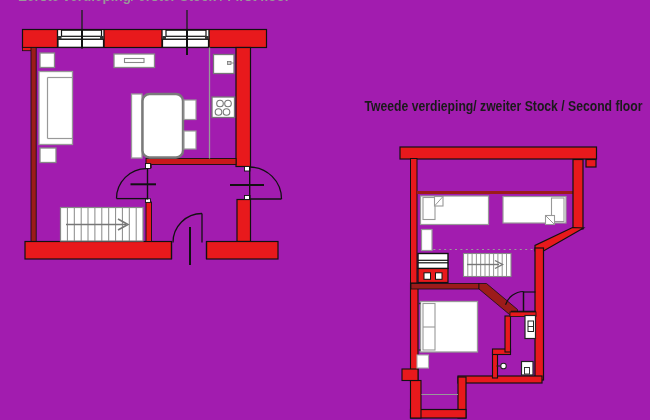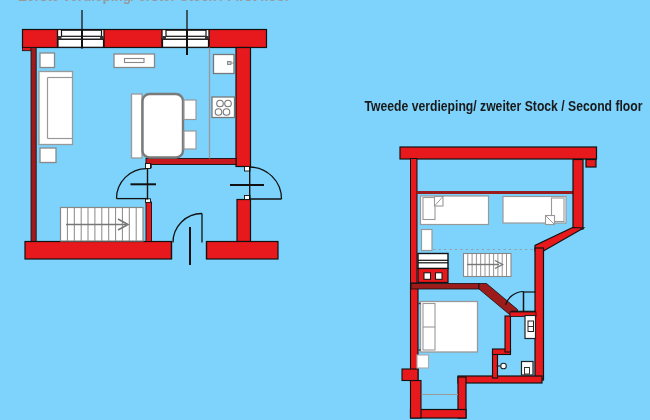--- a/index.html
+++ b/index.html
@@ -1,16 +1,16 @@
 <!DOCTYPE html>
 <html><head>
 <meta charset="utf-8">
 <style>
   html,body{margin:0;padding:0;background:#ffffff;}
-  #stage{position:relative;width:650px;height:420px;background:#7dd3fc;overflow:hidden;
+  #stage{position:relative;width:650px;height:420px;background:#a21caf;overflow:hidden;
          font-family:"Liberation Sans", sans-serif;}
   svg{position:absolute;left:0;top:0;}
 </style>
 </head>
 <body>
 <div id="stage">
 <svg width="650" height="420" viewBox="0 0 650 420">
 <defs></defs>
 
 <g>

